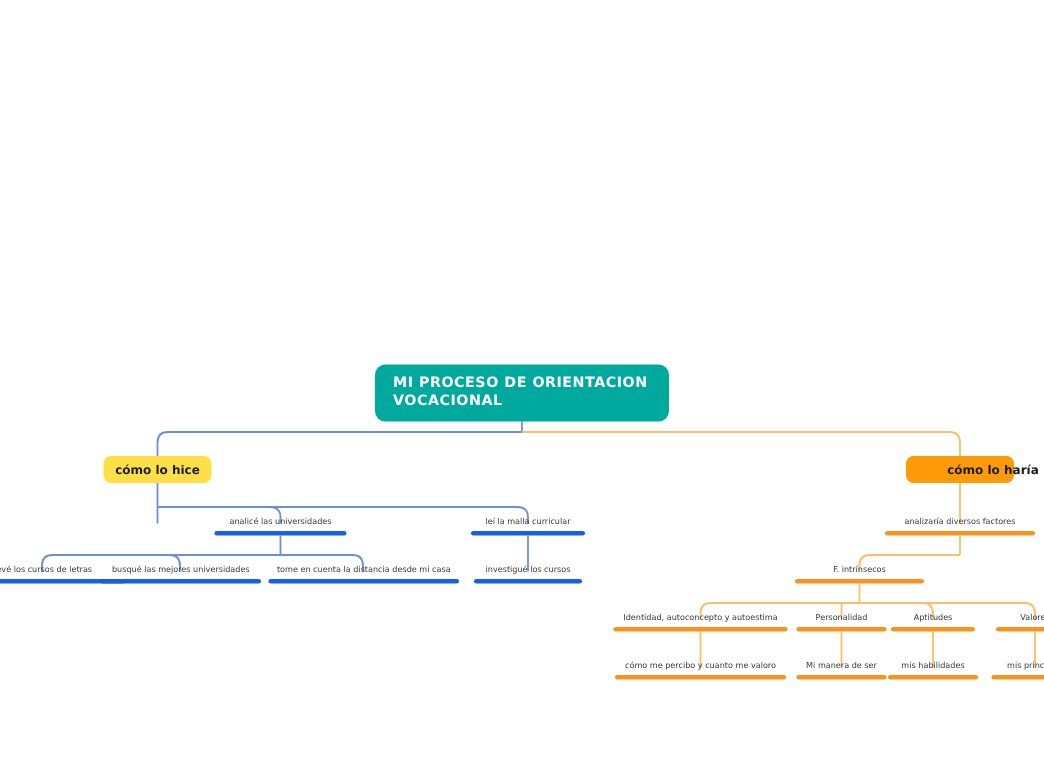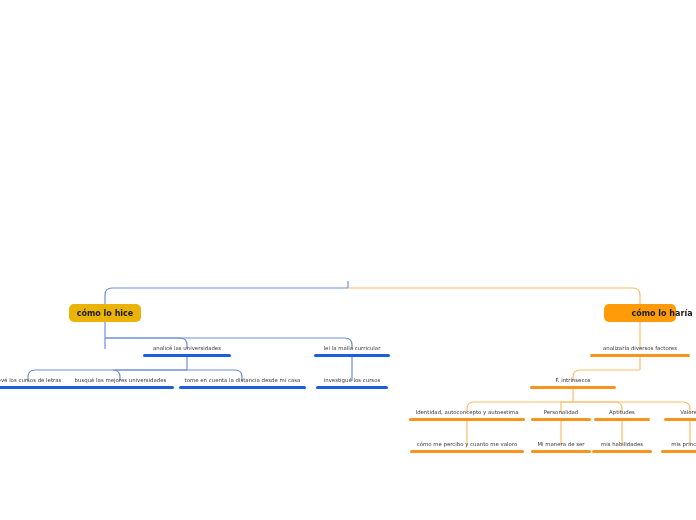--- a/index.html
+++ b/index.html
@@ -60,21 +60,21 @@
     align-items: center;
     justify-content: center;
     font-size: 8px;
     font-weight: bold;
     white-space: nowrap;
   }
   .pill-left {
     left: 69px;
     top: 304px;
     width: 72px;
-    background: #eab308;
+    background: #fde047;
     color: #1a1a1a;
   }
   .pill-right {
     left: 604px;
     top: 304px;
     width: 72px;
     background: #FF9B08;
     color: #1a1a1a;
     padding-left: 44px;
   }
@@ -140,20 +140,21 @@
       <path d="M573 402 L615 402 Q622 402 622 409 L622 413" stroke="#FBBE6A"></path>
       <path d="M573 402 L683 402 Q690 402 690 409 L690 413" stroke="#FBBE6A"></path>
 
       <path d="M467 421 L467 434 L467 445" stroke="#FBBE6A"></path>
       <path d="M561 421 L561 434 L561 445" stroke="#FBBE6A"></path>
       <path d="M622 421 L622 434 L622 445" stroke="#FBBE6A"></path>
       <path d="M690 421 L690 434 L690 445" stroke="#FBBE6A"></path>
     </g>
   </svg>
 
+  <div class="root-node">MI PROCESO DE ORIENTACION VOCACIONAL</div>
 
   <div class="pill pill-left">cómo lo hice</div>
 
   <div class="pill pill-right">cómo lo haría</div>
 
   <div class="ulabel" style="left:143px; top:344px; width:88px;">
     <span class="txt">analicé las universidades</span>
     <span class="bar bar-blue"></span>
   </div>
 

